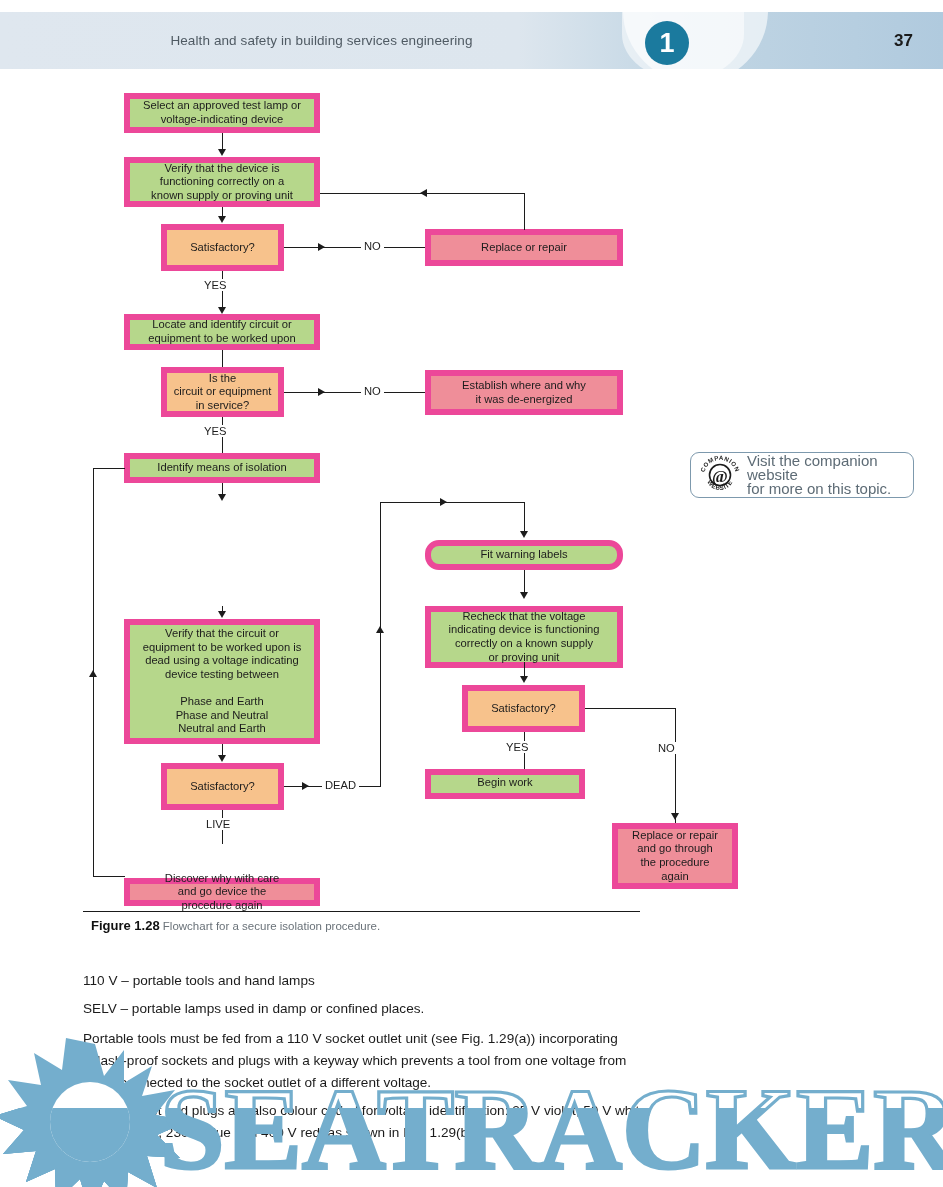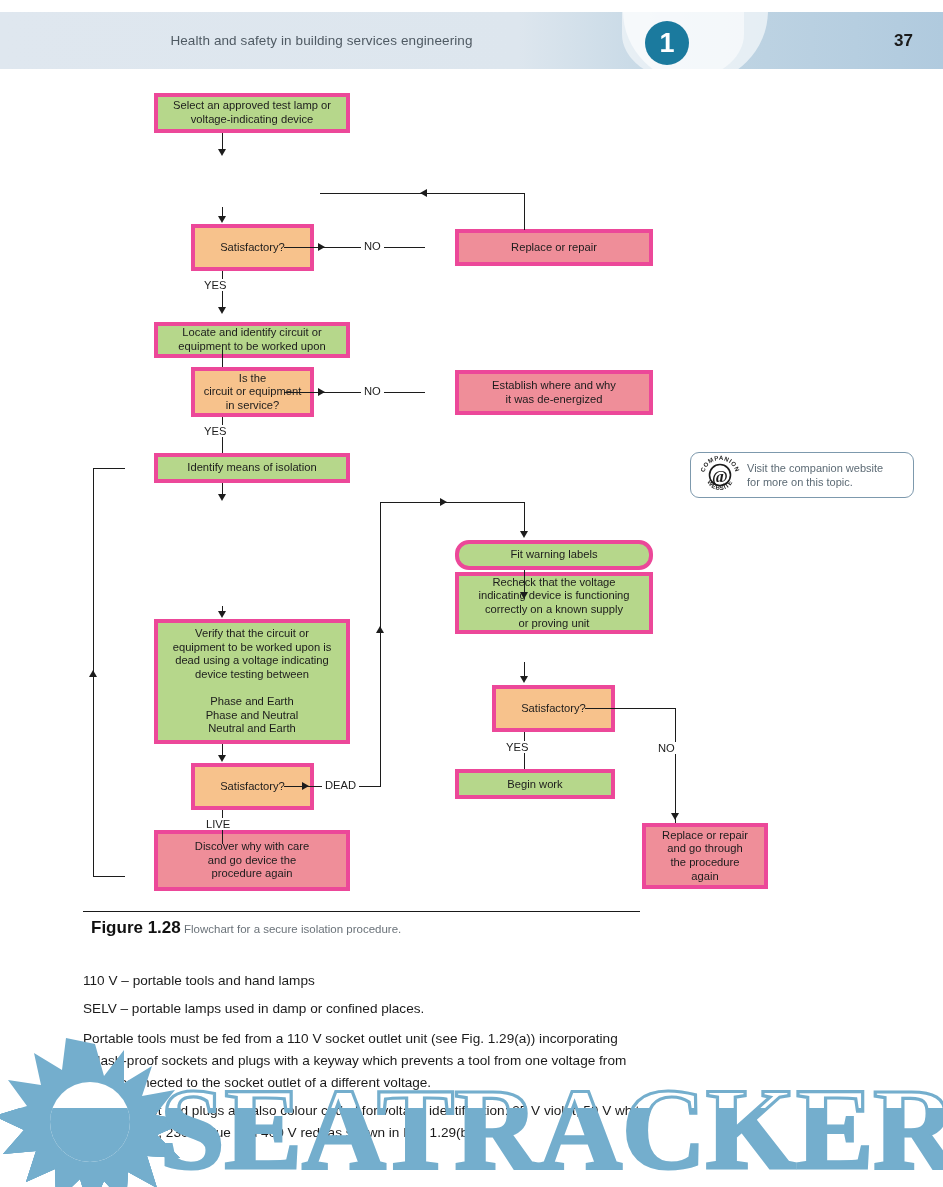--- a/index.html
+++ b/index.html
@@ -37,25 +37,24 @@
   }
   #badge-halo{
     position:absolute;left:622px;top:-12px;width:122px;height:92px;
     border-bottom-left-radius:61px 46px;border-bottom-right-radius:61px 46px;
     background:#ffffff;opacity:.55;
   }
 
   
   #flow{position:absolute;left:0;top:78px;width:943px;height:830px;}
   .node{
-    position:absolute;box-sizing:border-box;border:4px solid #ec4899;
+    position:absolute;box-sizing:border-box;border:6px solid #ec4899;
     display:flex;align-items:center;justify-content:center;
     text-align:center;font-size:11.2px;line-height:13.6px;color:#1c1c1c;
     padding:3px 5px;
-    margin-left:30px;
   }
   .green{background:#b6d78b;}
   .orange{background:#f7c28c;}
   .pink{background:#ef8e99;}
   .edge-label{
     position:absolute;font-size:11.2px;color:#1c1c1c;background:#fff;
     padding:0 3px;white-space:nowrap;
   }
   .ln{position:absolute;background:#1c1c1c;}
   .lnh{height:1px;}
@@ -65,28 +64,28 @@
   .ar-up{border-left:4px solid transparent;border-right:4px solid transparent;border-bottom:7px solid #1c1c1c;}
   .ar-right{border-top:4px solid transparent;border-bottom:4px solid transparent;border-left:7px solid #1c1c1c;}
   .ar-left{border-top:4px solid transparent;border-bottom:4px solid transparent;border-right:7px solid #1c1c1c;}
 
   
   #companion{
     position:absolute;left:690px;top:452px;width:224px;height:46px;
     border:1px solid #7d99ad;border-radius:9px;background:#fff;
     display:flex;align-items:center;padding:0 8px;box-sizing:border-box;
   }
-  #companion-text{font-size:11px;line-height:14px;color:#5d6b75;padding-left:6px;}
+  #companion-text{font-size:15px;line-height:14px;color:#5d6b75;padding-left:6px;}
   #companion-badge{position:relative;width:42px;height:42px;flex:0 0 42px;}
   #companion-badge svg{display:block;}
 
   
   #caption-rule{position:absolute;left:83px;top:911px;width:557px;height:1.4px;background:#1a1a1a;}
   #caption{position:absolute;left:83px;top:918px;font-size:11.5px;color:#6a7279;}
-  #caption b{color:#111;font-size:17px;padding-left:8px;}
+  #caption b{color:#111;font-size:13px;padding-left:8px;}
   .para{
     position:absolute;left:83px;width:580px;
     font-size:13.6px;line-height:22px;color:#1b1b1b;
   }
 
   
   #watermark{
     position:absolute;left:0;top:1036px;width:943px;height:151px;
     pointer-events:none;
   }
@@ -102,30 +101,33 @@
 <div id="header-title">Health and safety in building services engineering</div>
 <div id="page-number">37</div>
 <div id="chapter-badge">1</div>
 
 <div id="flow">
 
   <div class="node green" style="left:124px;top:15px;width:196px;height:40px;">
     <div><span>Select an approved test lamp or</span><br><span>voltage-indicating device</span></div>
   </div>
 
+  <div class="node green" style="left:124px;top:79px;width:196px;height:50px;">
+    <div><span>Verify that the device is</span><br><span>functioning correctly on a</span><br><span>known supply or proving unit</span></div>
+  </div>
 
   <div class="node orange" style="left:161px;top:146px;width:123px;height:47px;">
     <div><span>Satisfactory?</span></div>
   </div>
 
   <div class="node pink" style="left:425px;top:151px;width:198px;height:37px;">
     <div><span>Replace or repair</span></div>
   </div>
 
-  <div class="node green" style="left:124px;top:244px;width:196px;height:36px;">
+  <div class="node green" style="left:124px;top:236px;width:196px;height:36px;">
     <div><span>Locate and identify circuit or</span><br><span>equipment to be worked upon</span></div>
   </div>
 
   <div class="node orange" style="left:161px;top:289px;width:123px;height:50px;">
     <div><span>Is the</span><br><span>circuit or equipment</span><br><span>in service?</span></div>
   </div>
 
   <div class="node pink" style="left:425px;top:292px;width:198px;height:45px;">
     <div><span>Establish where and why</span><br><span>it was de-energized</span></div>
   </div>
@@ -144,29 +146,29 @@
       <span>Phase and Earth</span><br>
       <span>Phase and Neutral</span><br>
       <span>Neutral and Earth</span>
     </div>
   </div>
 
   <div class="node orange" style="left:161px;top:685px;width:123px;height:47px;">
     <div><span>Satisfactory?</span></div>
   </div>
 
-  <div class="node pink" style="left:124px;top:752px;width:196px;height:61px;text-align:center;">
+  <div class="node pink" style="left:124px;top:800px;width:196px;height:28px;text-align:center;">
     <div><span>Discover why with care</span><br><span>and go device the</span><br><span>procedure again</span></div>
   </div>
 
   <div class="node green" style="left:425px;top:462px;width:198px;height:30px;border-radius:14px;">
     <div><span>Fit warning labels</span></div>
   </div>
 
-  <div class="node green" style="left:425px;top:494px;width:198px;height:62px;">
+  <div class="node green" style="left:425px;top:528px;width:198px;height:62px;">
     <div>
       <span>Recheck that the voltage</span><br>
       <span>indicating device is functioning</span><br>
       <span>correctly on a known supply</span><br>
       <span>or proving unit</span>
     </div>
   </div>
 
   <div class="node orange" style="left:462px;top:607px;width:123px;height:47px;">
     <div><span>Satisfactory?</span></div>

